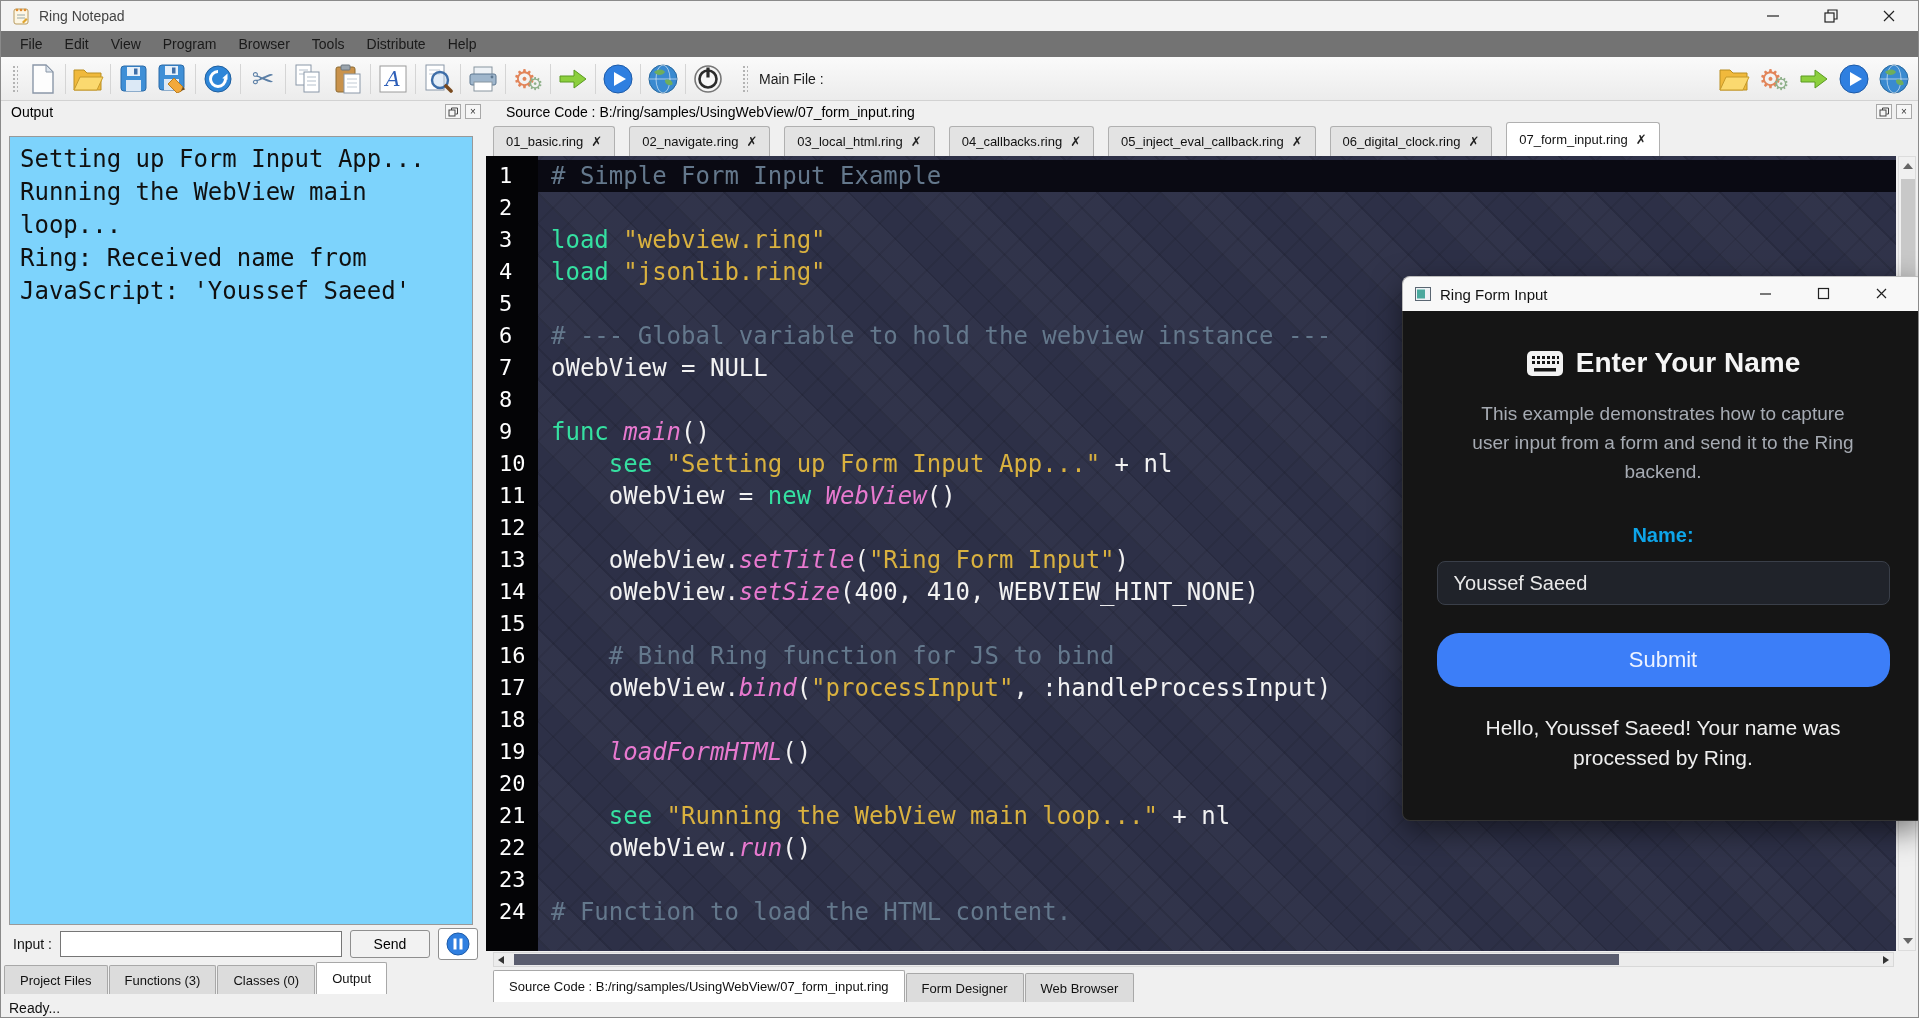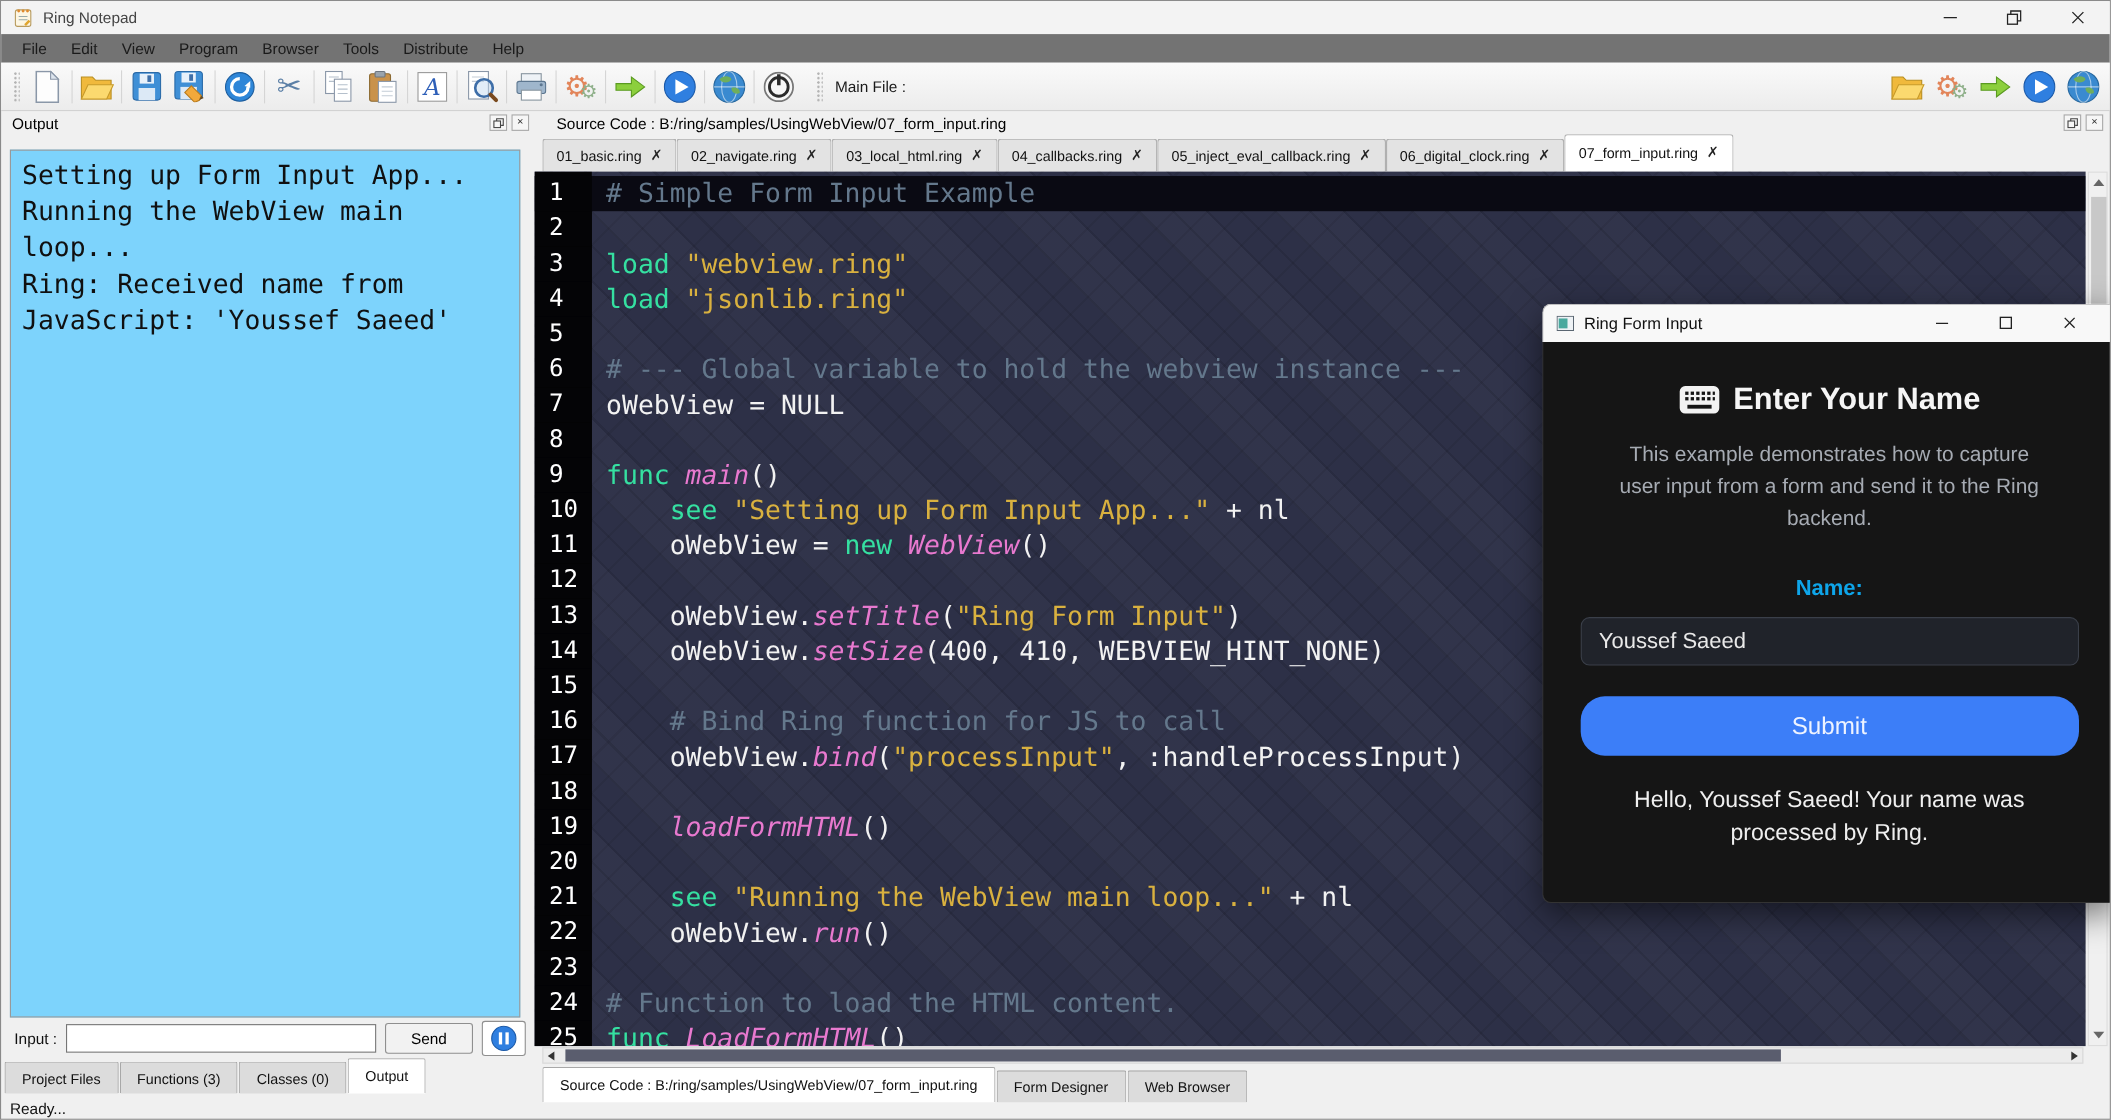--- a/index.html
+++ b/index.html
@@ -54,21 +54,21 @@
   .btab{height:28px;padding:0 15px;background:#dcdcdc;border:1px solid #a8a8a8;border-bottom:none;
         display:flex;align-items:center;font-size:13px;color:#111;border-radius:2px 2px 0 0;margin-right:1px;}
   .btab.active{background:#fff;height:31px;}
   
   #center-tabs{position:absolute;left:492px;top:969px;height:32px;display:flex;align-items:flex-end;}
   
   #status-text{position:absolute;left:8px;top:999px;font-size:14px;color:#111;}
   
   #file-tabs{position:absolute;left:492px;top:122px;width:1401px;height:33px;display:flex;align-items:flex-end;}
   .ftab{height:29px;padding:0 12px;background:#e3e3e3;border:1px solid #b0b0b0;border-bottom:none;
-        display:flex;align-items:center;font-size:13px;color:#111;border-radius:3px 3px 0 0;margin-right:0;}
+        display:flex;align-items:center;font-size:13px;color:#111;border-radius:3px 3px 0 0;margin-right:14px;}
   .ftab.active{background:#fff;height:33px;}
   .ftab-close{margin-left:8px;font-size:13px;color:#222;font-family:"DejaVu Sans",sans-serif;}
   
   #editor{position:absolute;left:485px;top:155px;width:1410px;height:795px;overflow:hidden;
           background-color:#2d3047;
           background-image:
             repeating-linear-gradient(45deg, rgba(0,0,0,0.10) 0 2px, transparent 2px 22px),
             repeating-linear-gradient(-45deg, rgba(0,0,0,0.07) 0 2px, transparent 2px 22px),
             repeating-linear-gradient(45deg, transparent 0 44px, rgba(255,255,255,0.02) 44px 88px);}
   #gutter-bg{position:absolute;left:0;top:0;width:52px;height:100%;background:#040406;}
@@ -481,21 +481,21 @@
         <div class="cl">
     <span class="ln">14</span>
     <span class="ct"><span class="tok-p">    oWebView.</span><span class="tok-f">setSize</span><span class="tok-p">(400, 410, WEBVIEW_HINT_NONE)</span></span>
   </div>
         <div class="cl">
     <span class="ln">15</span>
     <span class="ct"></span>
   </div>
         <div class="cl">
     <span class="ln">16</span>
-    <span class="ct"><span class="tok-p">    </span><span class="tok-c"># Bind Ring function for JS to call</span></span>
+    <span class="ct"><span class="tok-p">    </span><span class="tok-c"># Bind Ring function for JS to bind</span></span>
   </div>
         <div class="cl">
     <span class="ln">17</span>
     <span class="ct"><span class="tok-p">    oWebView.</span><span class="tok-f">bind</span><span class="tok-p">(</span><span class="tok-s">"processInput"</span><span class="tok-p">, :handleProcessInput)</span></span>
   </div>
         <div class="cl">
     <span class="ln">18</span>
     <span class="ct"></span>
   </div>
         <div class="cl">
@@ -514,24 +514,20 @@
     <span class="ln">22</span>
     <span class="ct"><span class="tok-p">    oWebView.</span><span class="tok-f">run</span><span class="tok-p">()</span></span>
   </div>
         <div class="cl">
     <span class="ln">23</span>
     <span class="ct"></span>
   </div>
         <div class="cl">
     <span class="ln">24</span>
     <span class="ct"><span class="tok-c"># Function to load the HTML content.</span></span>
-  </div>
-        <div class="cl">
-    <span class="ln">25</span>
-    <span class="ct"><span class="tok-k">func</span><span class="tok-p"> </span><span class="tok-f">LoadFormHTML</span><span class="tok-p">()</span></span>
   </div>
       </div>
   </div>
 
   <div id="v-scroll">
     <span class="arr" id="v-up"></span>
     <div id="v-thumb"></div>
     <span class="arr" id="v-dn"></span>
   </div>
   <div id="h-scroll">

